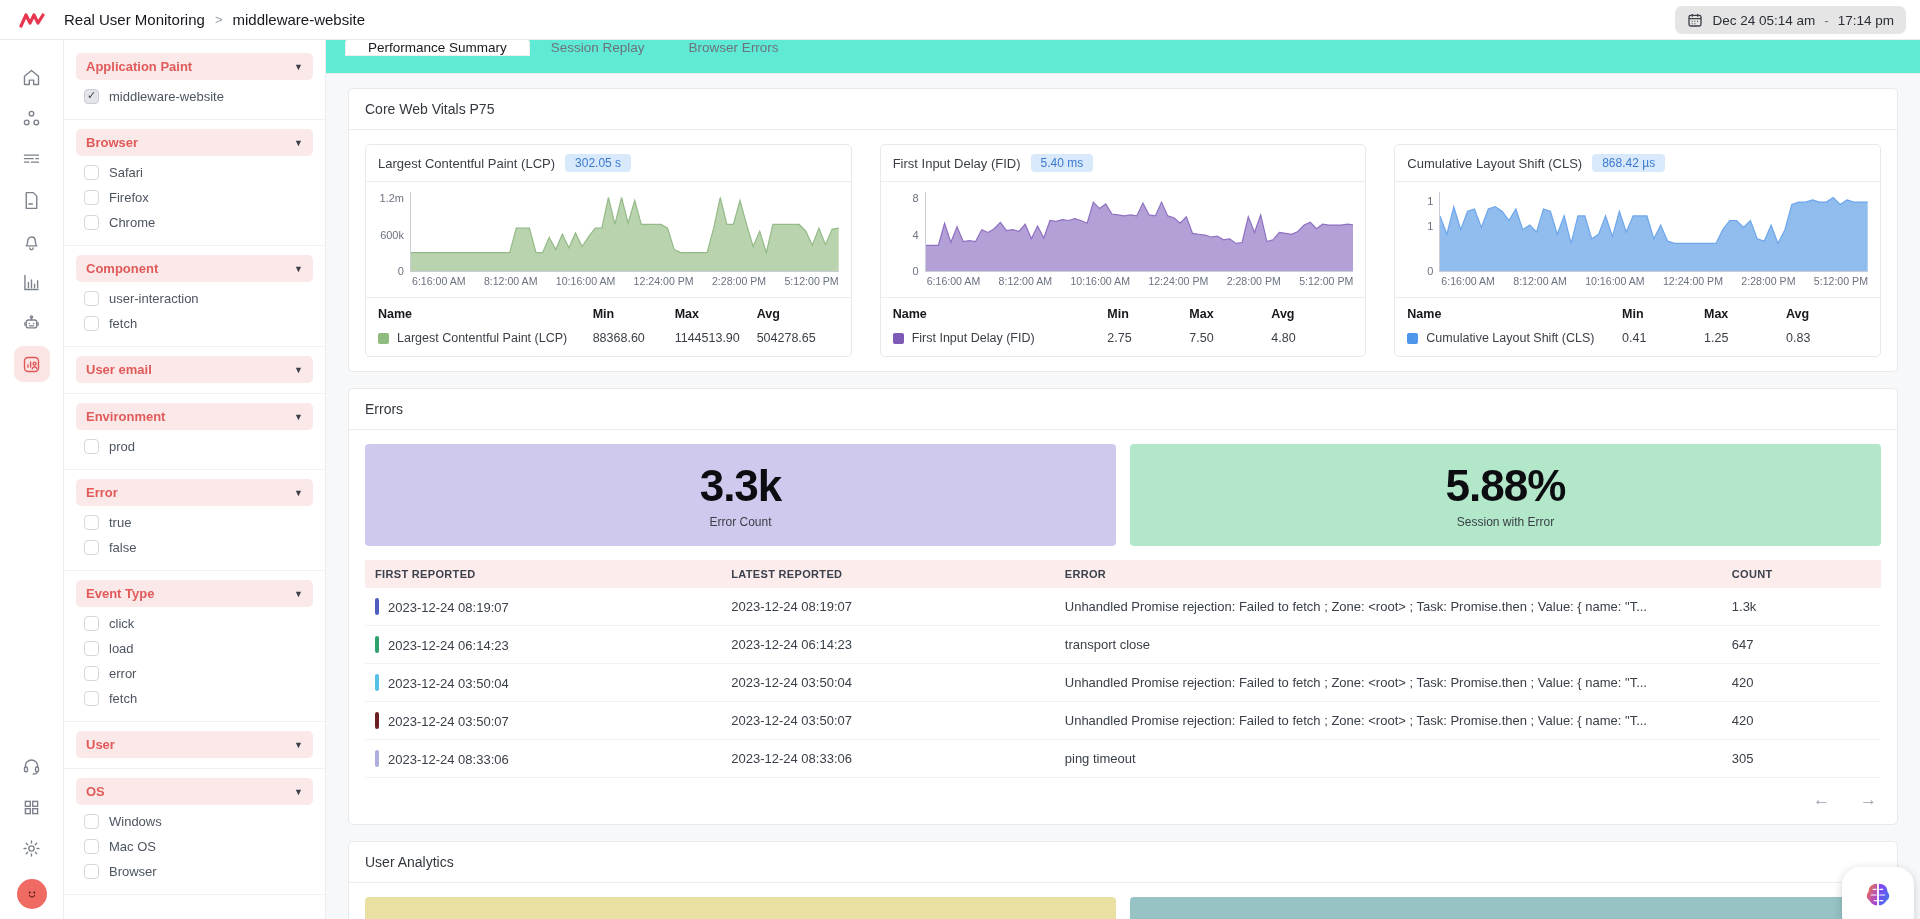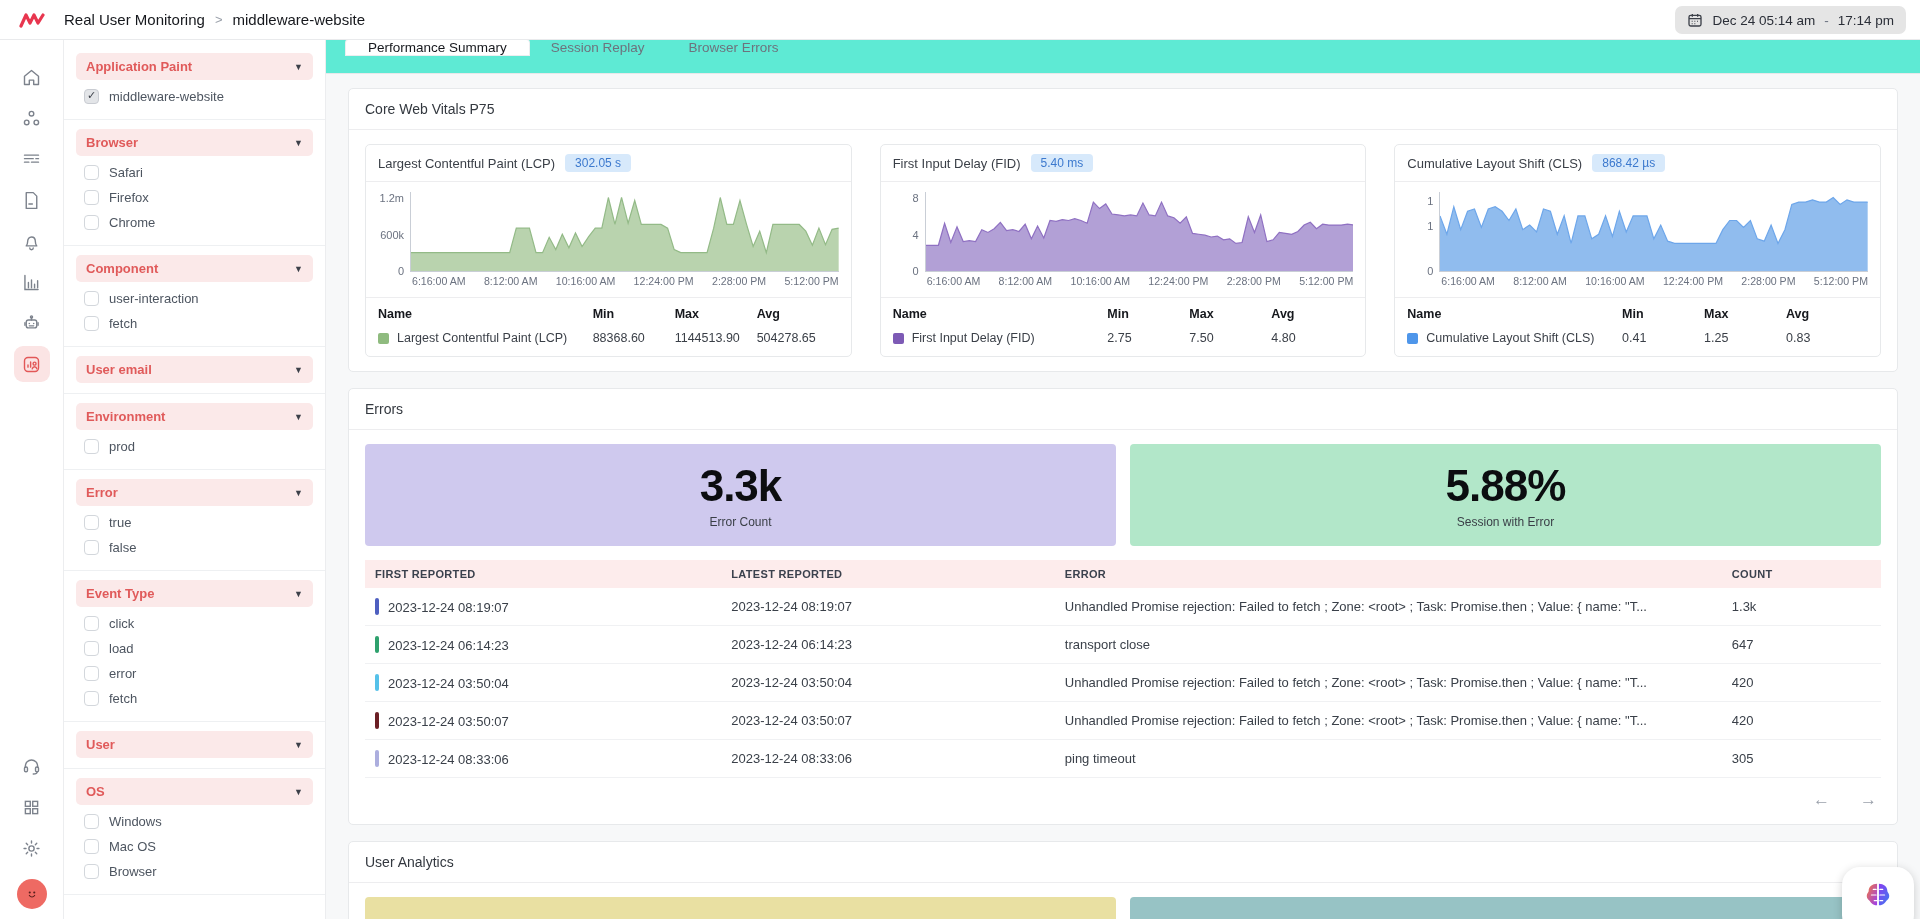--- a/index.html
+++ b/index.html
@@ -42,21 +42,21 @@
   .main { flex:1; display:flex; flex-direction:column; background:#f7f8f9; min-width:0;}
   .tabstrip { height:34px; background:#5eead4; border-bottom:1px solid #e7e8ea; display:flex; align-items:flex-start; padding-left:20px; flex:none;}
   .tab { display:flex; align-items:center; padding:0 22px; font-size:13.5px; color:#6d737d; cursor:pointer; }
   .tab.active { background:#fff; color:#16181d; border-radius:3px 3px 0 0; box-shadow:0 0 0 1px #eceef0; }
   .scroll { flex:1; overflow:hidden; padding:14px 22px; }
 
   .card { background:#fff; border:1px solid #e7e9eb; border-radius:5px; margin-bottom:16px; }
   .card-h { padding:12px 16px; font-size:14px; color:#33383f; border-bottom:1px solid #ededef; }
 
   
-  .vrow { display:flex; gap:28px; padding:14px 16px; }
+  .vrow { display:flex; gap:28px; padding:14px 16px;justify-content:flex-end; }
   .vcard { flex:1; border:1px solid #e7e9eb; border-radius:5px; background:#fff; min-width:0;}
   .vhead { display:flex; align-items:center; gap:10px; padding:9px 12px; border-bottom:1px solid #ededef;}
   .vtitle { font-size:13px; color:#3a3f47; }
   .vbadge { background:#d7e9fb; color:#3c79ce; font-size:12px; padding:2px 10px; border-radius:4px; }
   .chartwrap { padding:10px 12px 4px 6px; }
   .chartrow { display:flex; }
   .ylabels { width:38px; position:relative; flex:none; }
   .ylab { position:absolute; right:6px; font-size:11px; color:#6b7280; }
   .plotbox { flex:1; height:80px; border-left:1px solid #c9ced6; border-bottom:1px solid #c9ced6; min-width:0;}
   .plot { width:100%; height:100%; display:block; }

